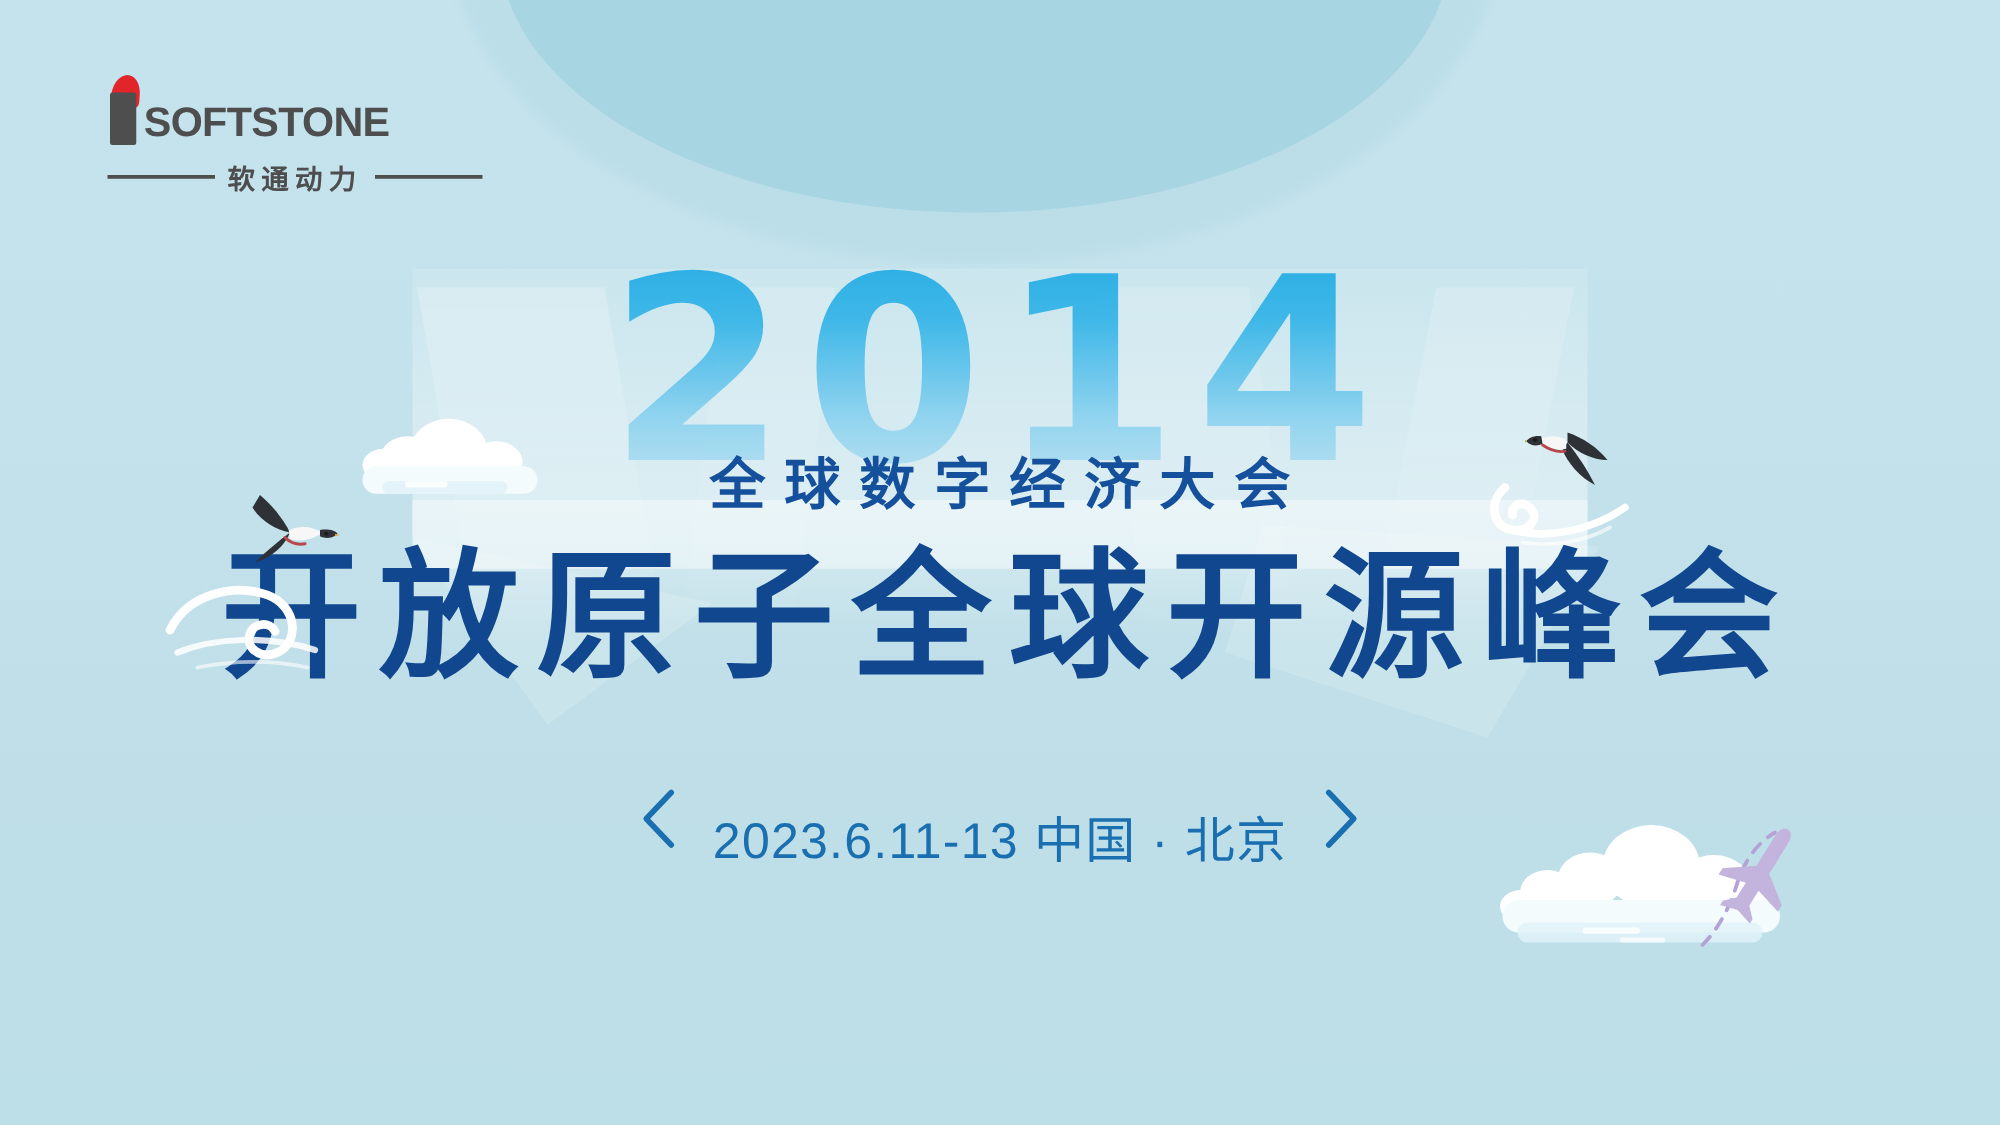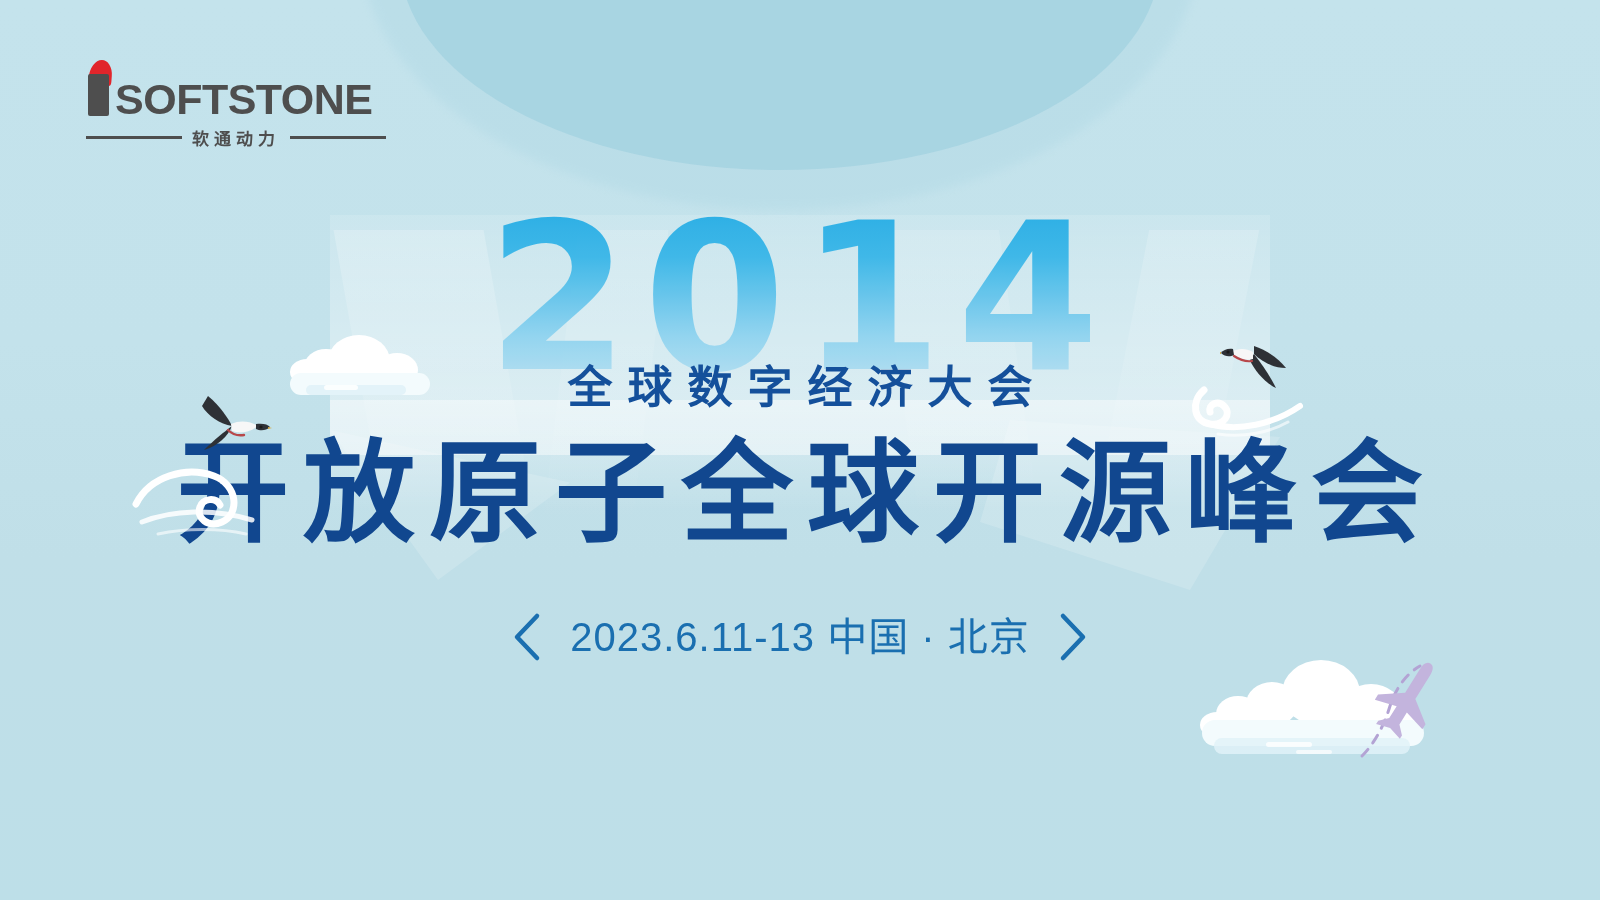--- a/index.html
+++ b/index.html
@@ -109,40 +109,40 @@
     width: 23px;
     height: 26px;
     background: #e1252b;
     border-radius: 60% 55% 12% 40% / 80% 70% 20% 30%;
     transform: skewX(-4deg);
   }
   .logo-word {
     font-family: "Liberation Sans", "DejaVu Sans", sans-serif;
     font-weight: 700;
     font-style: normal;
-    font-size: 61px;
+    font-size: 47px;
     line-height: 46px;
     letter-spacing: -0.5px;
     color: #4e4e4e;
     font-variant: small-caps;
     text-transform: lowercase;
   }
   .logo-sub {
     display: flex;
     align-items: center;
     margin-top: 9px;
     gap: 8px;
   }
   .logo-sub .bar {
     flex: 1 1 auto;
     height: 3px;
     background: #4e4e4e;
   }
   .logo-sub .cn {
-    font-size: 17px;
+    font-size: 22px;
     font-weight: 700;
     letter-spacing: 5px;
     color: #4e4e4e;
     white-space: nowrap;
     padding: 0 2px;
   }
 
   
   .year {
     position: absolute;
@@ -215,21 +215,21 @@
   .info-lines {
     text-align: center;
     color: #1a6fb0;
     font-family: "Liberation Sans", "DejaVu Sans", sans-serif;
     font-size: 40px;
     line-height: 58px;
     font-weight: 400;
     letter-spacing: 2px;
     white-space: nowrap;
   }
-  .info-lines .l1 { letter-spacing: 1px; }
+  .info-lines .l1 { letter-spacing: 1px; margin-top: 36px; }
   .info-lines .l2 { letter-spacing: 2px; }
 
   
   .cloud { position: absolute; pointer-events: none; }
   .cloud .puff {
     position: absolute;
     background: #ffffff;
     border-radius: 50%;
   }
   .cloud .base {

